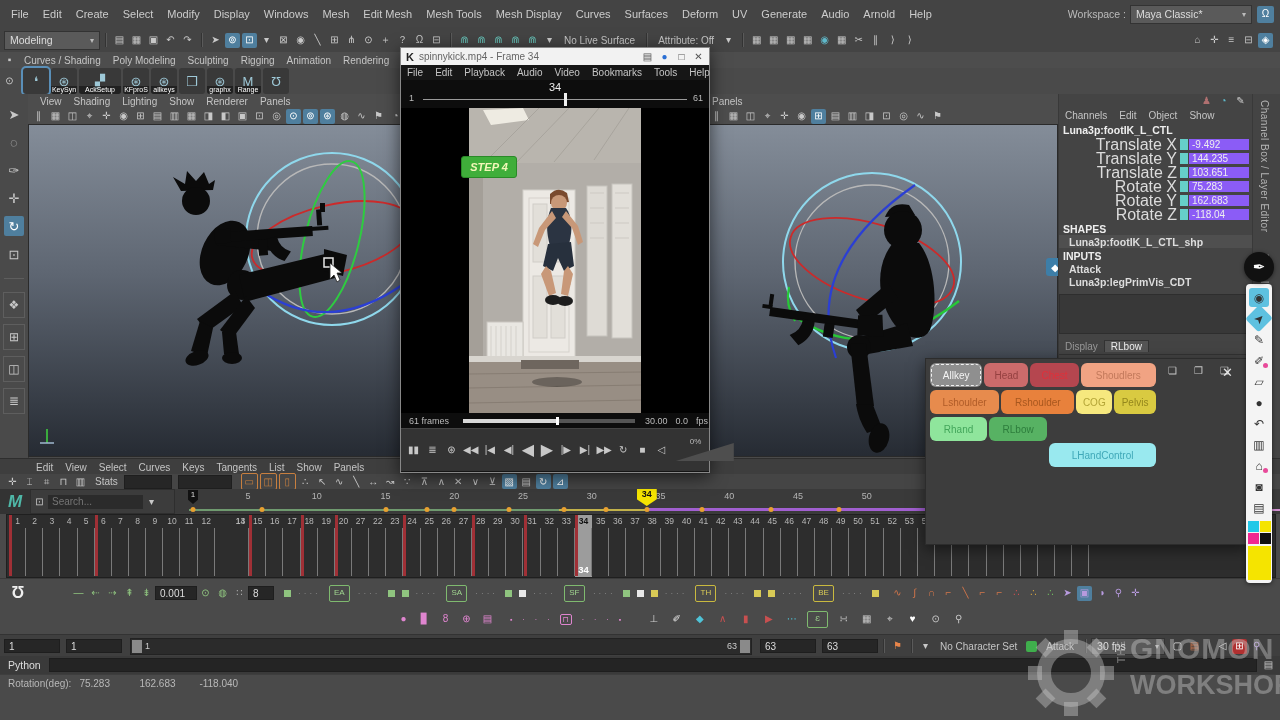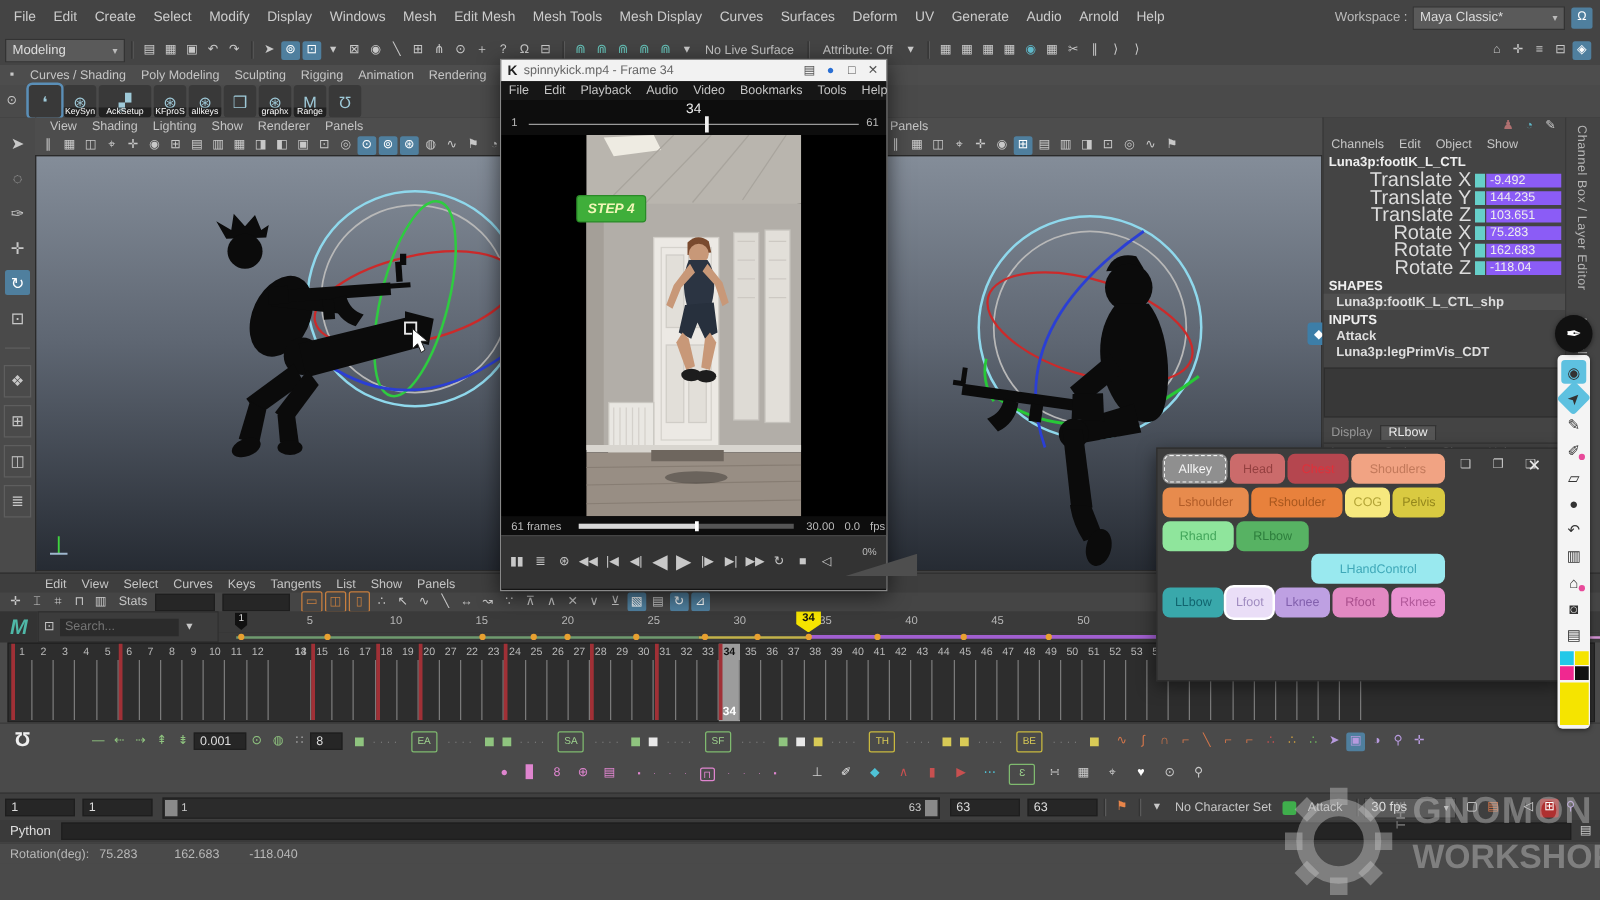--- a/index.html
+++ b/index.html
@@ -1097,27 +1097,20 @@
           <div class="pbtn" style="background: rgb(231, 139, 77); color: rgb(176, 92, 40); flex-grow: 66;">Lshoulder</div>
           <div class="pbtn" style="background: rgb(232, 129, 60); color: rgb(168, 87, 30); flex-grow: 70;">Rshoulder</div>
           <div class="pbtn" style="background: rgb(246, 232, 126); color: rgb(179, 164, 55); flex-grow: 34;">COG</div>
           <div class="pbtn" style="background: rgb(217, 202, 65); color: rgb(148, 135, 28); flex-grow: 40;">Pelvis</div>
         </div>
         <div class="prow">
           <div class="pbtn" style="background: rgb(143, 229, 156); color: rgb(67, 166, 91); flex-grow: 55;">Rhand</div>
           <div class="pbtn" style="background: rgb(87, 178, 99); color: rgb(45, 125, 60); flex-grow: 56;">RLbow</div>
           <div class="pbtn" style="background: rgb(153, 233, 239); color: rgb(63, 168, 184); flex-grow: 103; margin-top: 27px;">LHandControl</div>
         </div>
-        <div class="prow">
-          <div class="pbtn" style="background: rgb(57, 168, 171); color: rgb(17, 100, 110); flex-grow: 48;">LLbow</div>
-          <div class="pbtn sel" style="background: rgb(234, 222, 247); color: rgb(160, 140, 192); flex-grow: 36;">Lfoot</div>
-          <div class="pbtn" style="background: rgb(190, 160, 226); color: rgb(130, 96, 173); flex-grow: 42;">Lknee</div>
-          <div class="pbtn" style="background: rgb(226, 137, 194); color: rgb(170, 79, 141); flex-grow: 44;">Rfoot</div>
-          <div class="pbtn" style="background: rgb(233, 146, 209); color: rgb(178, 90, 155); flex-grow: 42;">Rknee</div>
-        </div>
       </div>
     <div class="abs flex" style="left:236px;top:6px;gap:5px;font-size:13px;color:#b79ade">
         <span class="mi-sm">❏</span>
         <span class="mi-sm">❐</span>
         <span class="mi-sm">❑</span>
         <span class="mi-sm">❒</span>
       </div>
     <span class="abs" style="left:296px;top:6px;font-size:13px;color:#e8e8e8;cursor:default">✕</span>
   </div>
 

